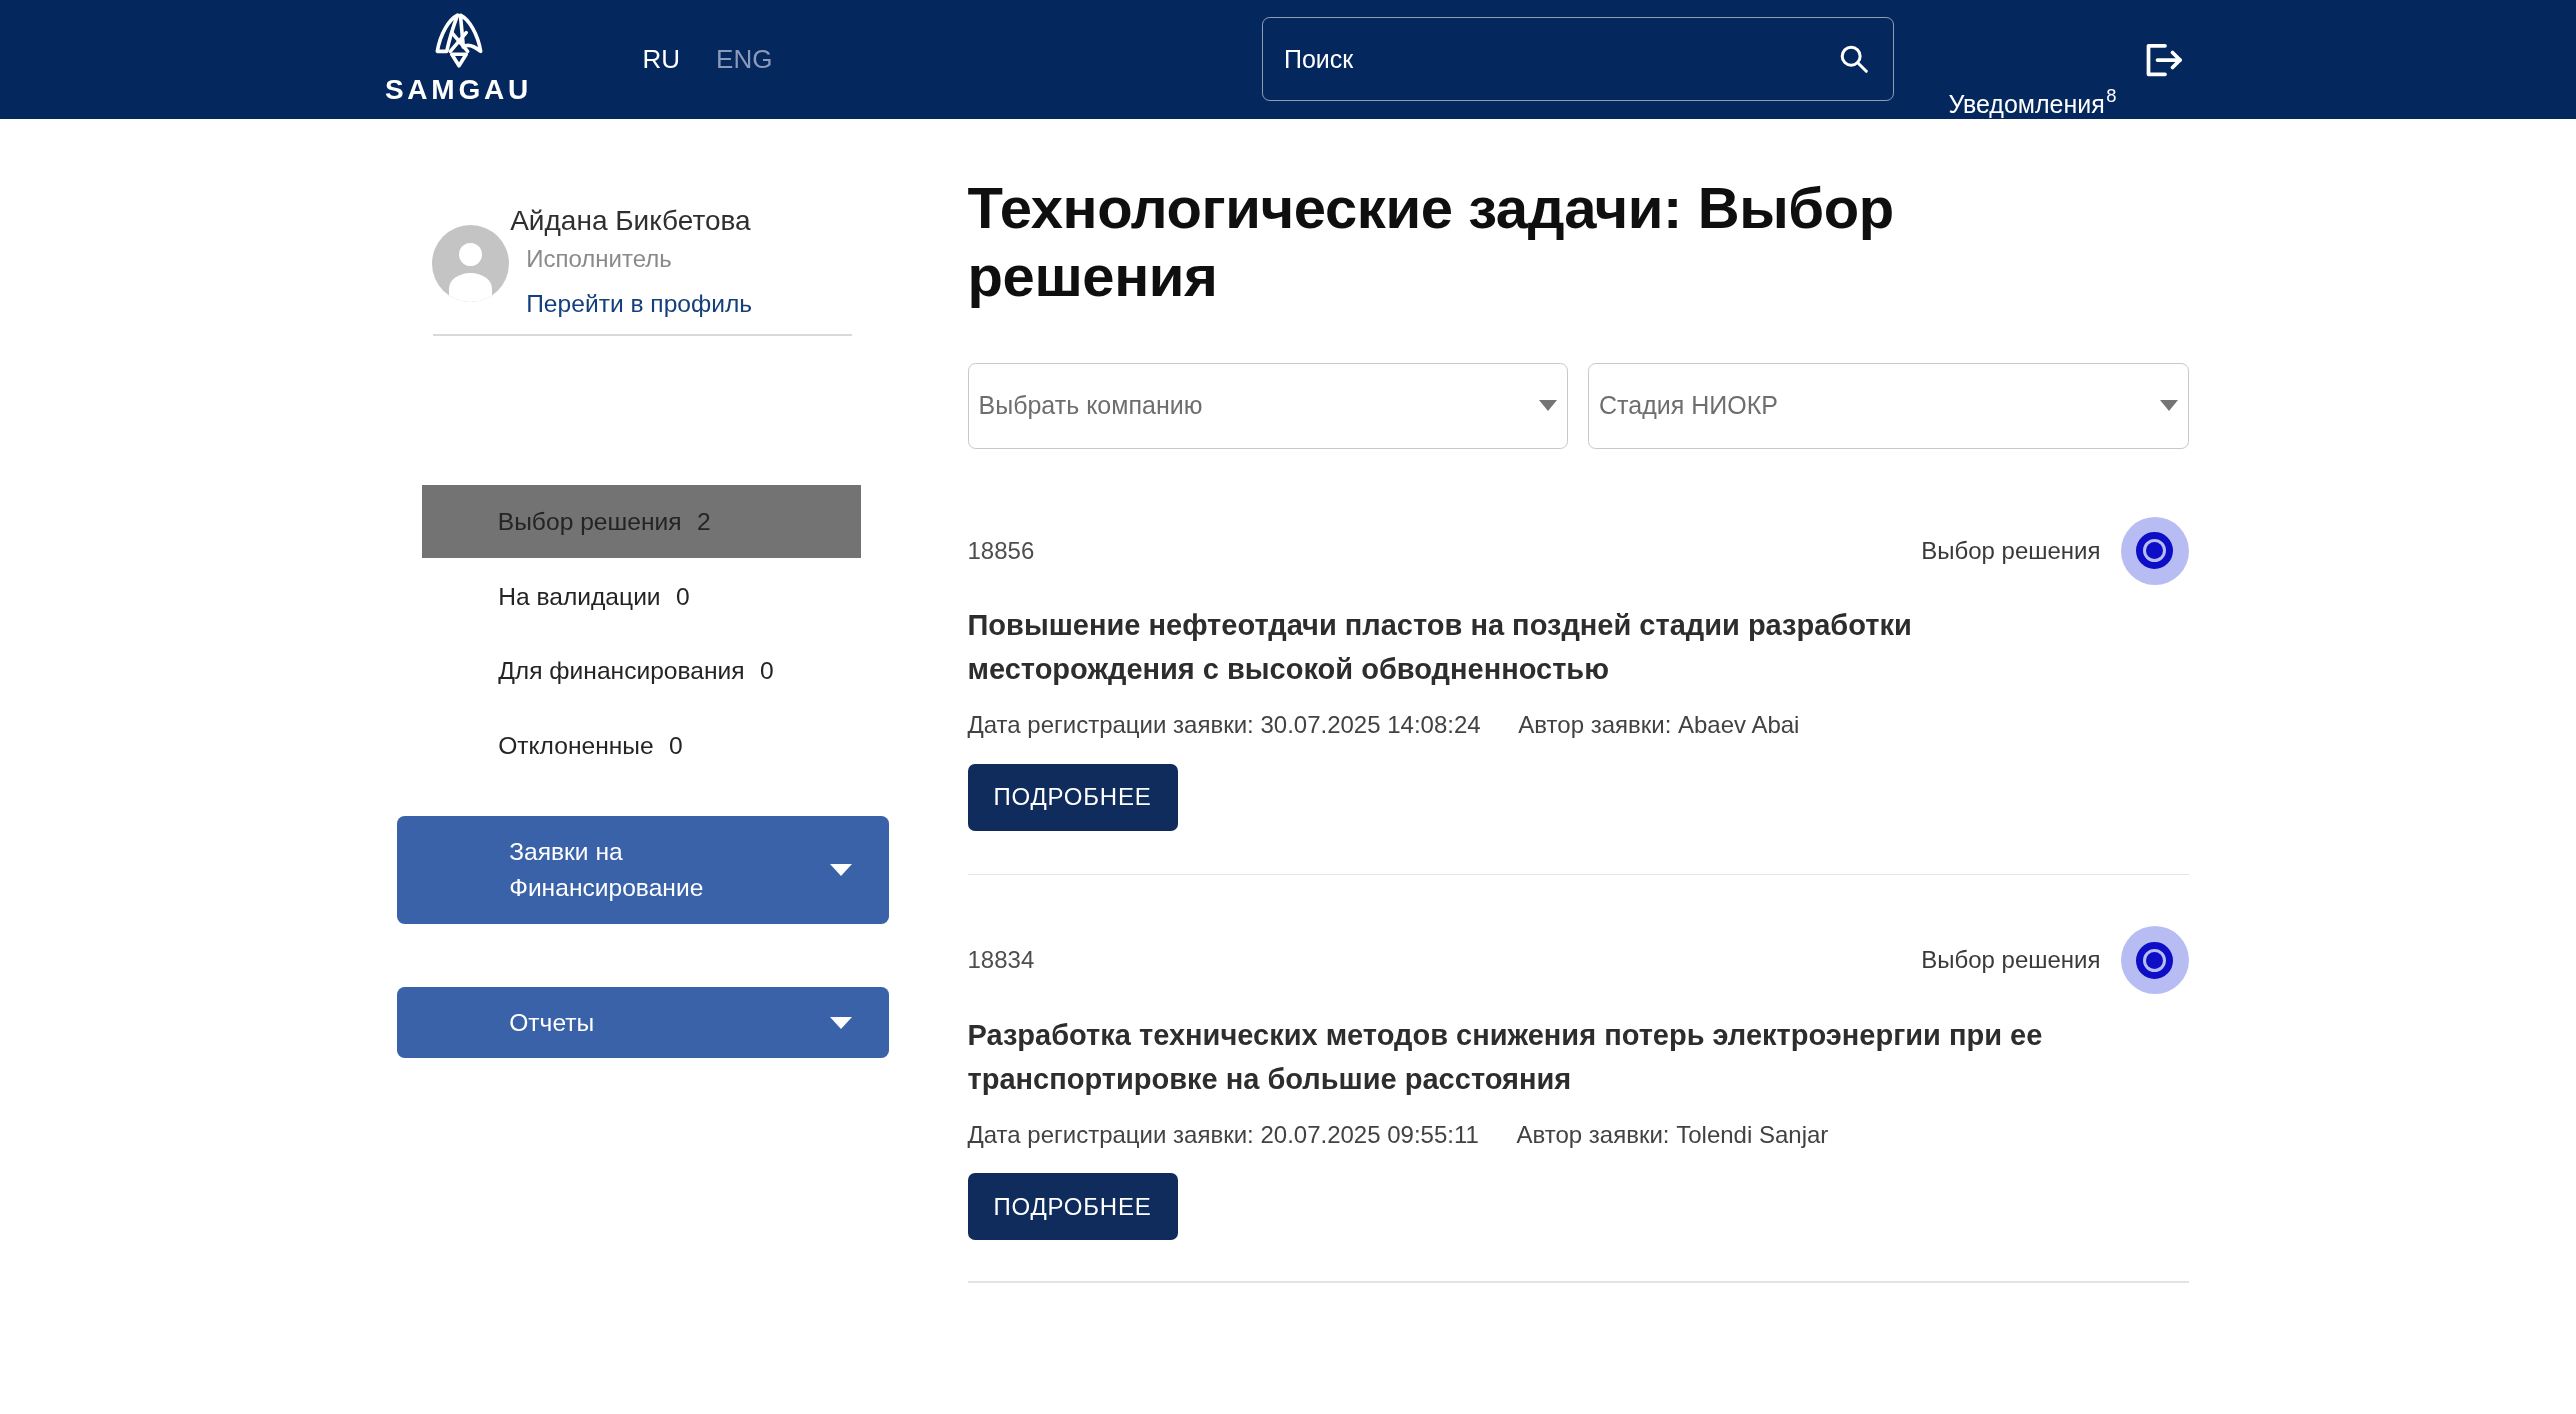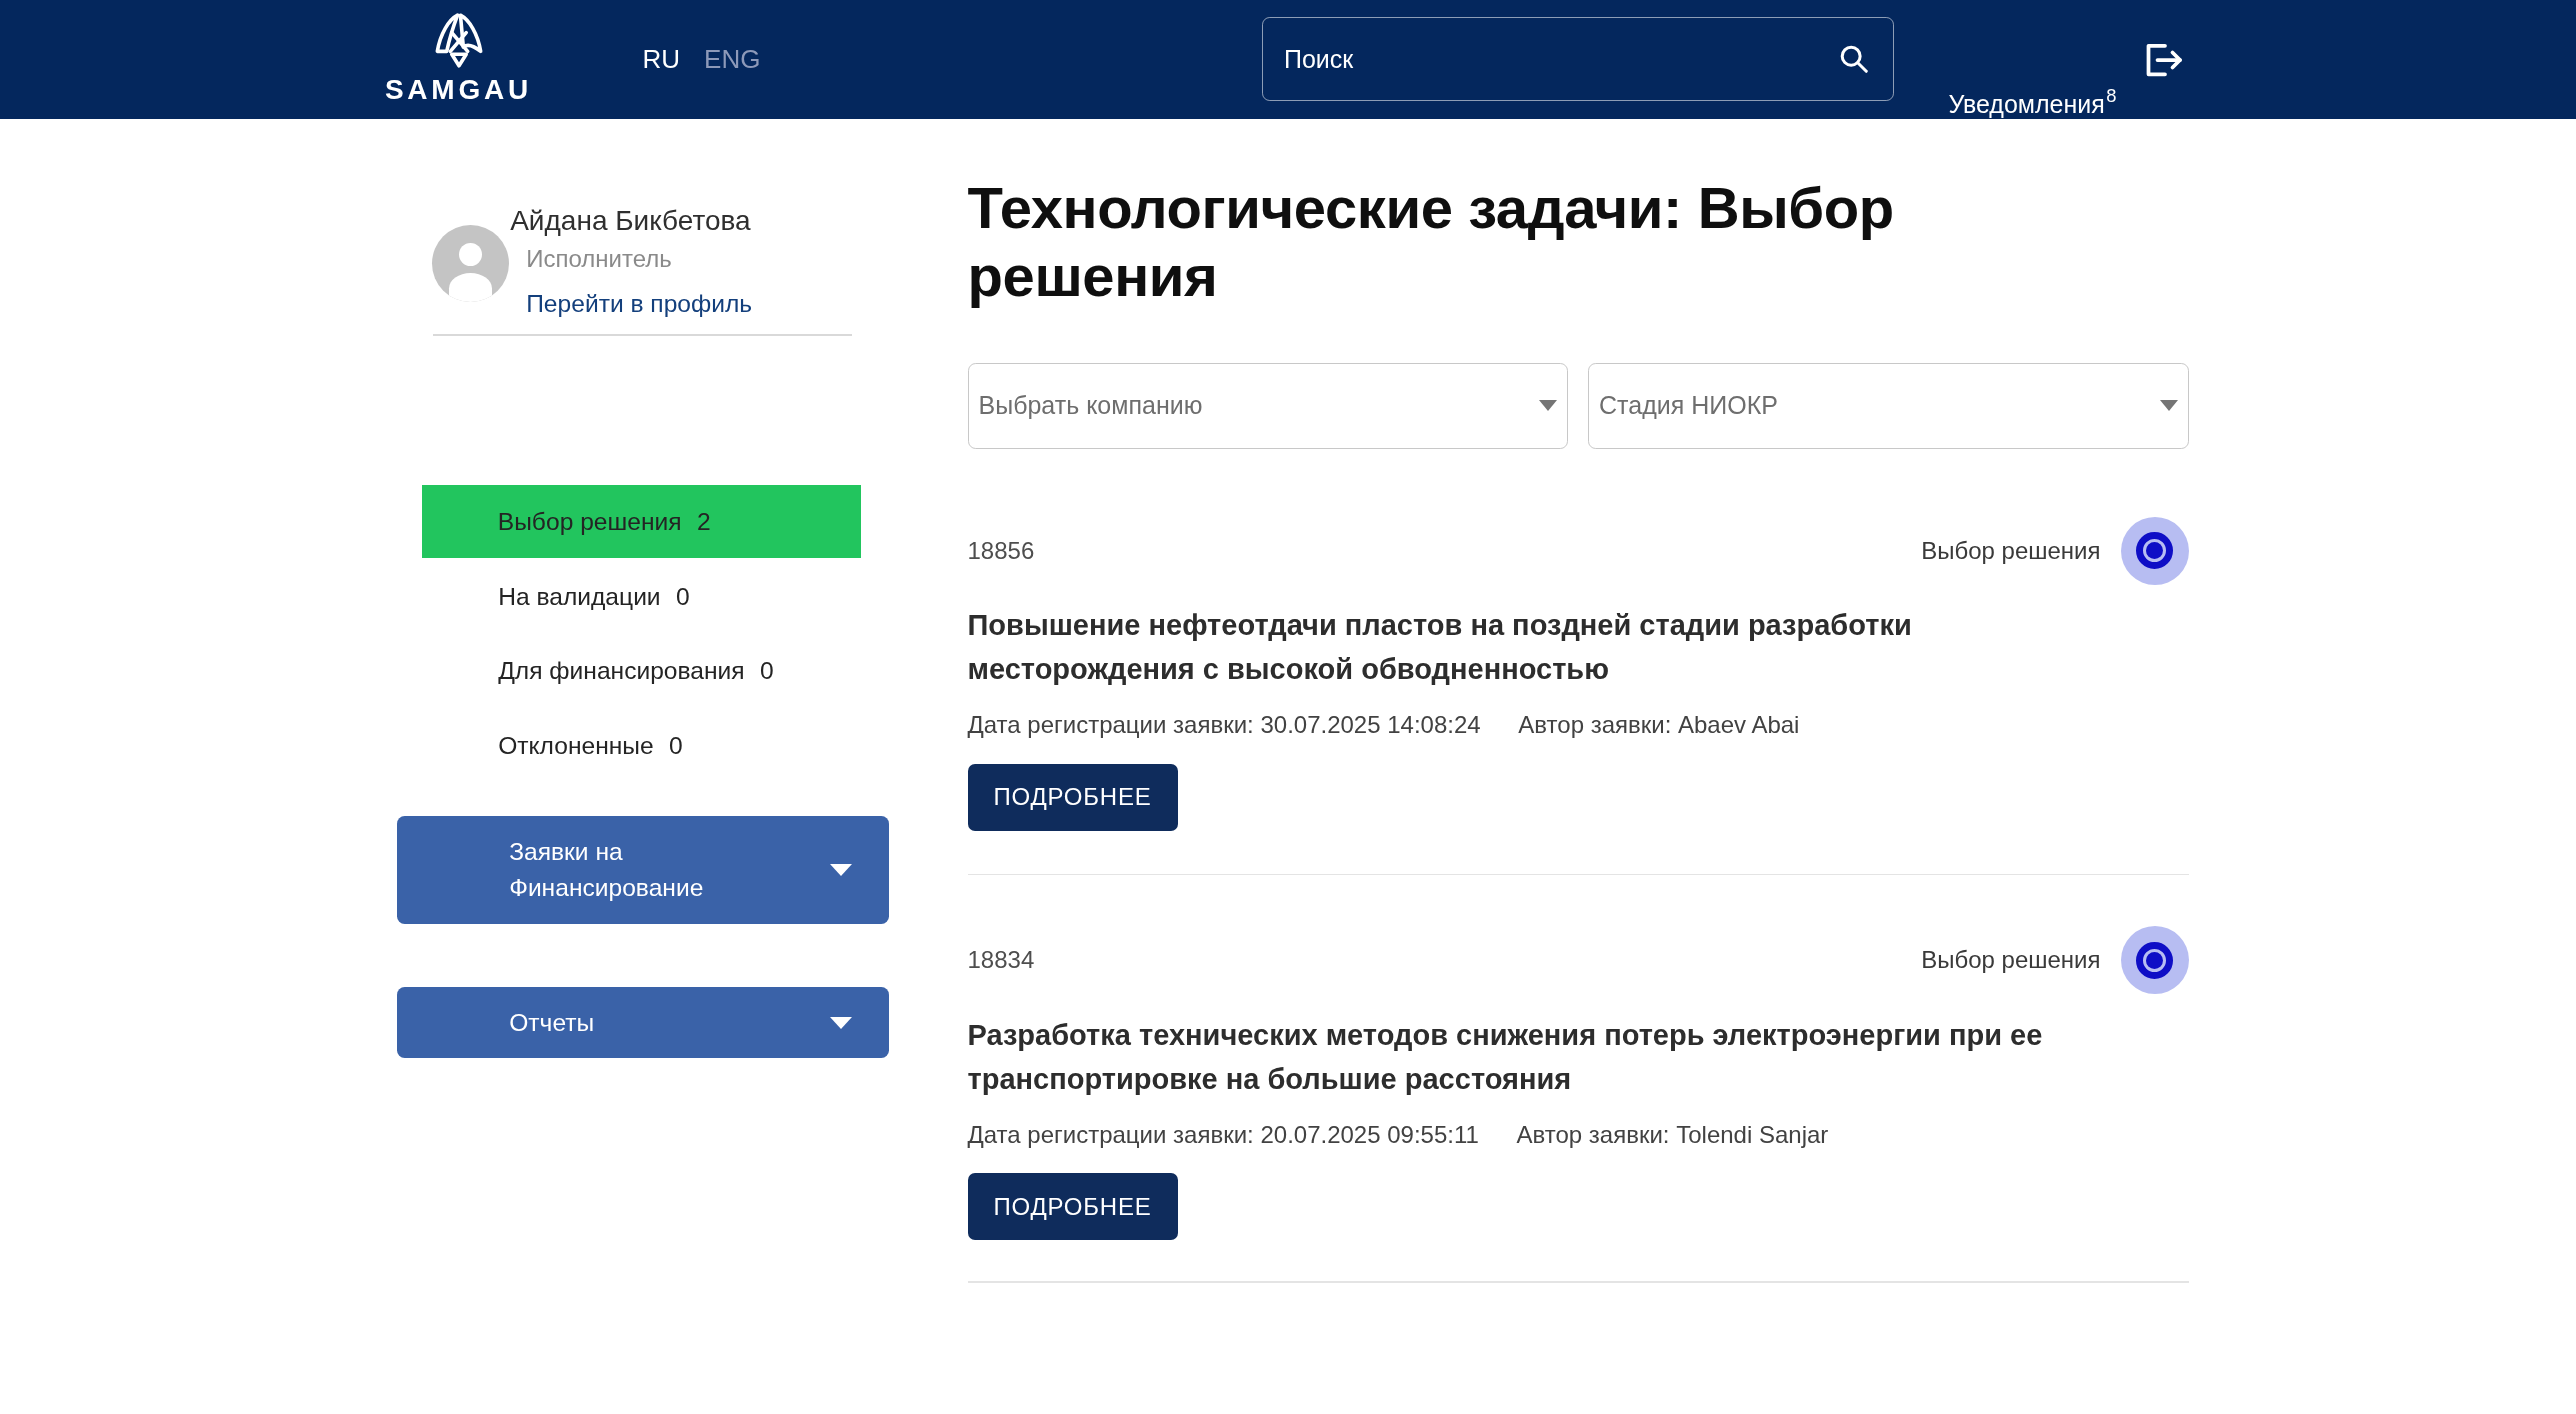--- a/index.html
+++ b/index.html
@@ -9,21 +9,21 @@
   
   .app-header { height:119px; width:100%; background:#04275d; }
   .header-inner { width:1797px; height:100%; margin:0 auto; position:relative; }
 
   .logo { position:absolute; left:0; top:7.7px; width:138px; display:flex;
     flex-direction:column; align-items:center; color:#fff; }
   .logo svg { width:74px; height:65px; }
   .brand-text { font-size:28px; font-weight:700; letter-spacing:3.8px; margin-top:1.5px; }
 
   .lang-switch { position:absolute; left:253px; top:0; height:119px;
-    display:flex; align-items:center; gap:24px; font-size:26px; }
+    display:flex; align-items:center; gap:36px; font-size:26px; }
   .lang { cursor:pointer; }
   .lang.active { color:#ffffff; }
   .lang.inactive { color:#8d99b9; }
 
   .search-box { position:absolute; left:872px; top:17px; width:632px; height:84px;
     border:1.5px solid rgba(255,255,255,0.55); border-radius:7.7px;
     display:flex; align-items:center; padding:0 21.5px; }
   .search-box input { flex:1; background:transparent; border:none; outline:none;
     color:#ffffff; font-size:25px; font-family:"Liberation Sans", sans-serif; }
   .search-box input::placeholder { color:#ffffff; opacity:1; }
@@ -62,21 +62,21 @@
   .caret-down { border-left:11.5px solid transparent; border-right:11.5px solid transparent;
     border-top:12.3px solid #ffffff; }
   .menu-btn-1 { top:255px; height:97px; justify-content:center; }
   .menu-btn-2 { top:697px; height:108px; }
   .menu-btn-2 .menu-label { margin-left:112px; max-width:253px; line-height:36px; }
   .menu-btn-3 { top:868px; height:71px; }
   .menu-btn-3 .menu-label { margin-left:112px; }
 
   .submenu-item { position:absolute; font-size:24.6px; color:#242424; cursor:pointer;
     display:flex; align-items:center; }
-  .submenu-active { left:24.6px; width:439px; top:366px; height:73px; background:#22c55e; }
+  .submenu-active { left:24.6px; width:439px; top:366px; height:73px; background:#737373; }
   .submenu-active .submenu-text { margin-left:76px; }
   .submenu-plain { left:101px; height:46px; }
   .submenu-2 { top:455px; } .submenu-3 { top:529px; } .submenu-4 { top:604px; }
   .submenu-text span { margin-right:7.7px; }
 
   
   .main { position:absolute; left:578px; top:0; width:1221px; }
   .page-title { margin-top:55px; font-size:58px; font-weight:700; color:#0f0f0f;
     line-height:1.18; max-width:1029px; letter-spacing:-0.4px; }
 

